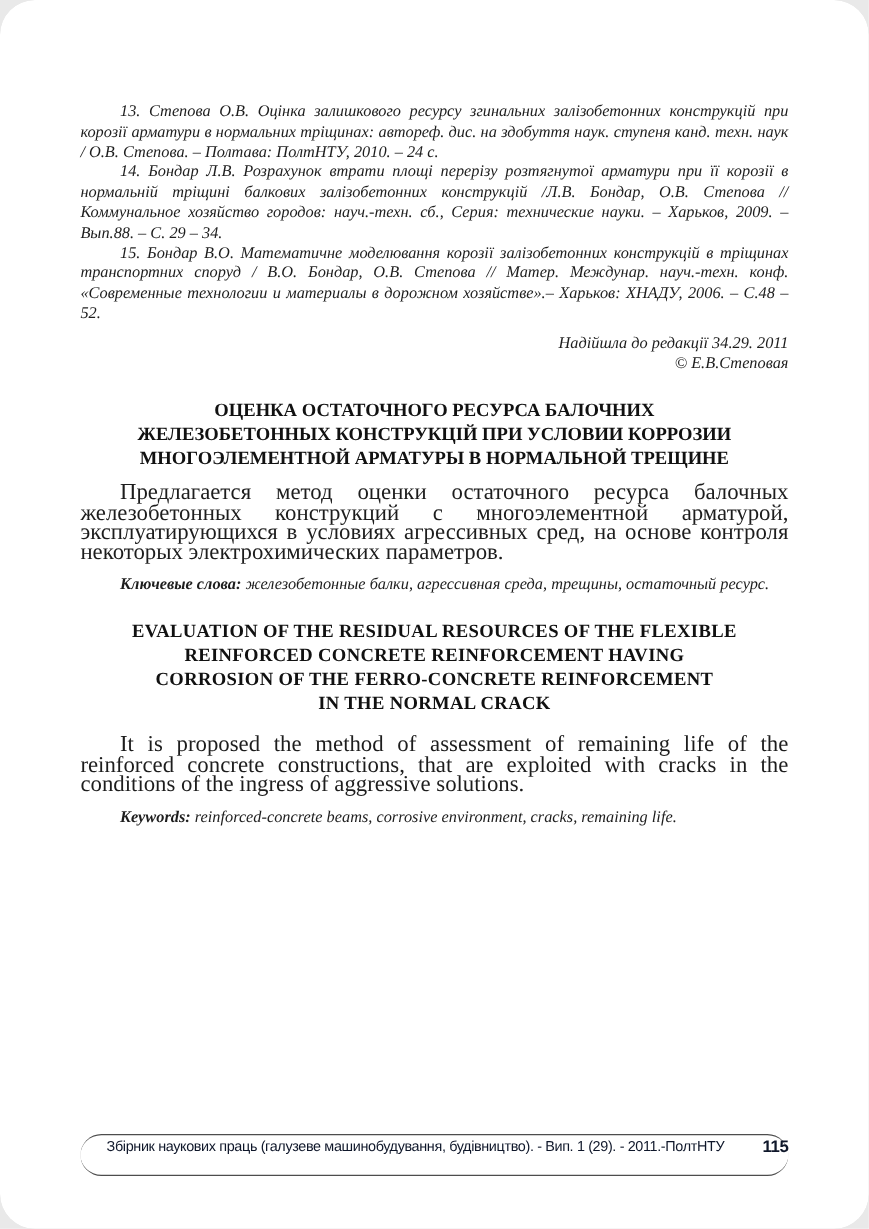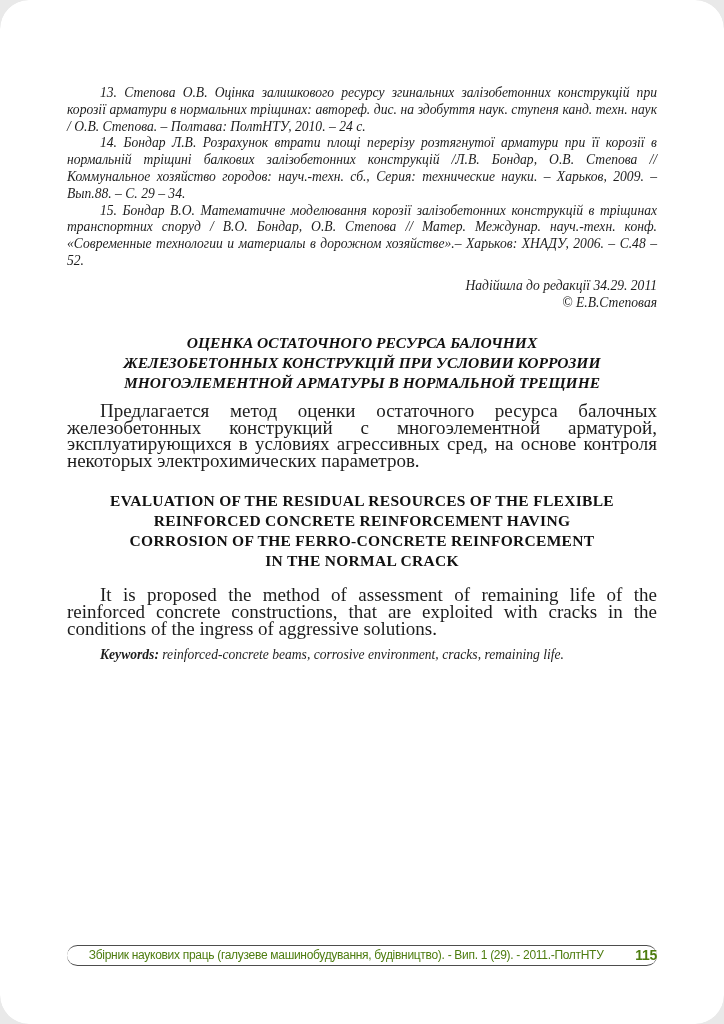--- a/index.html
+++ b/index.html
@@ -35,21 +35,21 @@
     text-align: right;
   }
   .title {
     font-weight: bold;
     font-size: 15.5px;
     line-height: 20px;
     text-align: center;
     white-space: pre-line;
     color: #111111;
   }
-  .title-ru { margin-top: 22px; font-style: italic; }
+  .title-ru { margin-top: 22px; }
   .title-en { margin-top: 21px; letter-spacing: 0.3px; }
   .abstract {
     font-size: 19px;
     line-height: 16.8px;
     text-align: justify;
     text-indent: 33px;
     margin-top: 10px;
   }
   .abstract-en { margin-top: 16px; }
   .keywords {
@@ -64,25 +64,25 @@
   .kw-label { font-weight: bold; }
   .footer {
     position: absolute;
     left: 67px;
     right: 67px;
     top: 945px;
     border-top: 1.5px solid #4d4d4d;
     border-bottom: 1.5px solid #4d4d4d;
     display: flex;
     align-items: center;
-    padding: 1px 0 2px 0;
+    padding: 1px 0 16px 0;
     font-family: "Liberation Sans", sans-serif;
     font-size: 12px;
     letter-spacing: -0.3px;
-    color: #4d7c0f;
+    color: #0f172a;
   }
   .footer-text { flex: 1; text-align: center; }
   .footer-page { font-weight: bold; font-size: 14px; margin-left: 10px; }
 </style>
 </head>
 <body>
 
 <div class="page">
   <div class="content">
 
@@ -94,20 +94,24 @@
       <div>Надійшла до редакції 34.29. 2011</div>
       <div>© Е.В.Степовая</div>
     </div>
 
     <h1 class="title title-ru">ОЦЕНКА ОСТАТОЧНОГО РЕСУРСА БАЛОЧНИХ
 ЖЕЛЕЗОБЕТОННЫХ КОНСТРУКЦІЙ ПРИ УСЛОВИИ КОРРОЗИИ
 МНОГОЭЛЕМЕНТНОЙ АРМАТУРЫ В НОРМАЛЬНОЙ ТРЕЩИНЕ</h1>
 
     <p class="abstract">Предлагается метод оценки остаточного ресурса балочных железобетонных конструкций с многоэлементной арматурой, эксплуатирующихся в условиях агрессивных сред, на основе контроля некоторых электрохимических параметров.</p>
 
+    <p class="keywords">
+      <span class="kw-label">Ключевые слова:</span>
+      <span>железобетонные балки, агрессивная среда, трещины, остаточный ресурс.</span>
+    </p>
 
     <h1 class="title title-en">EVALUATION OF THE RESIDUAL RESOURCES OF THE FLEXIBLE
 REINFORCED CONCRETE REINFORCEMENT HAVING
 CORROSION OF THE FERRO-CONCRETE REINFORCEMENT
 IN THE NORMAL CRACK</h1>
 
     <p class="abstract abstract-en">It is proposed the method of assessment of remaining life of the reinforced concrete constructions, that are exploited with cracks in the conditions of the ingress of aggressive solutions.</p>
 
     <p class="keywords keywords-en">
       <span class="kw-label">Keywords:</span>

